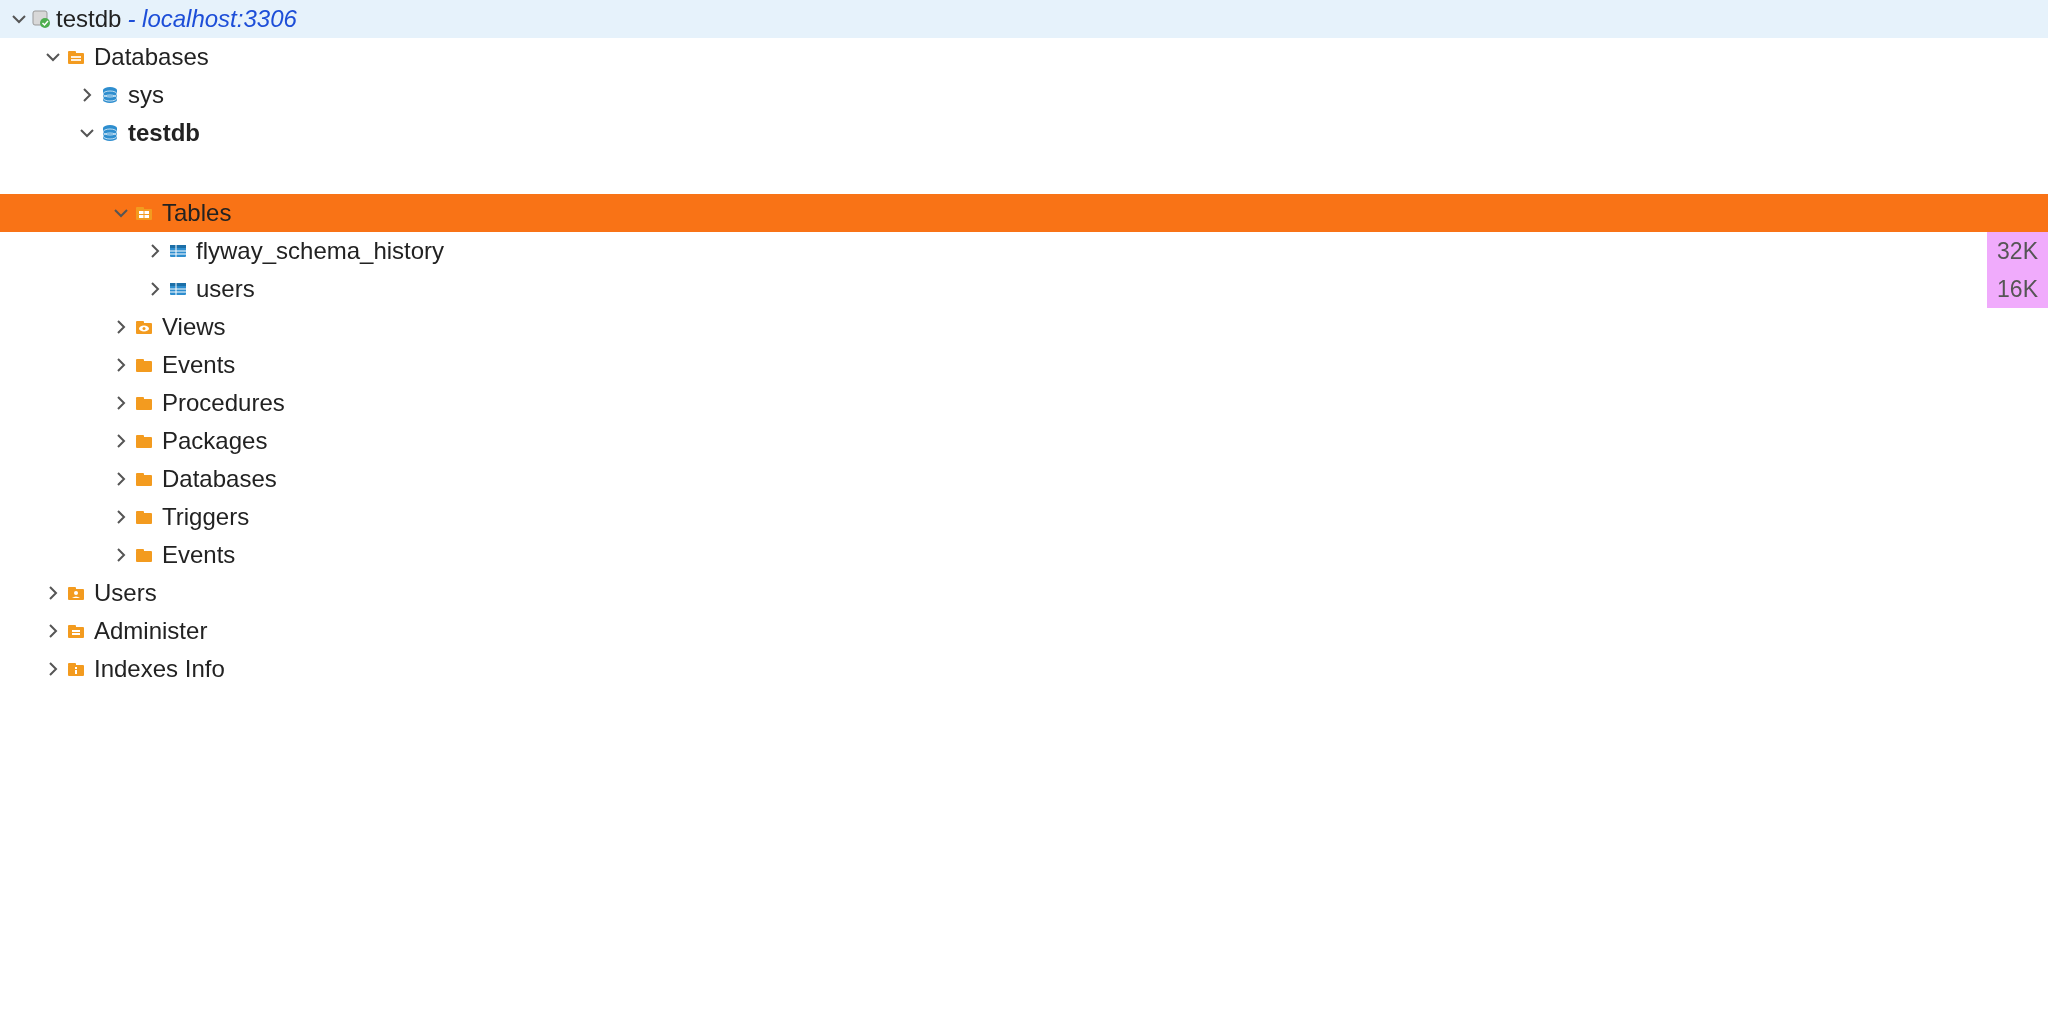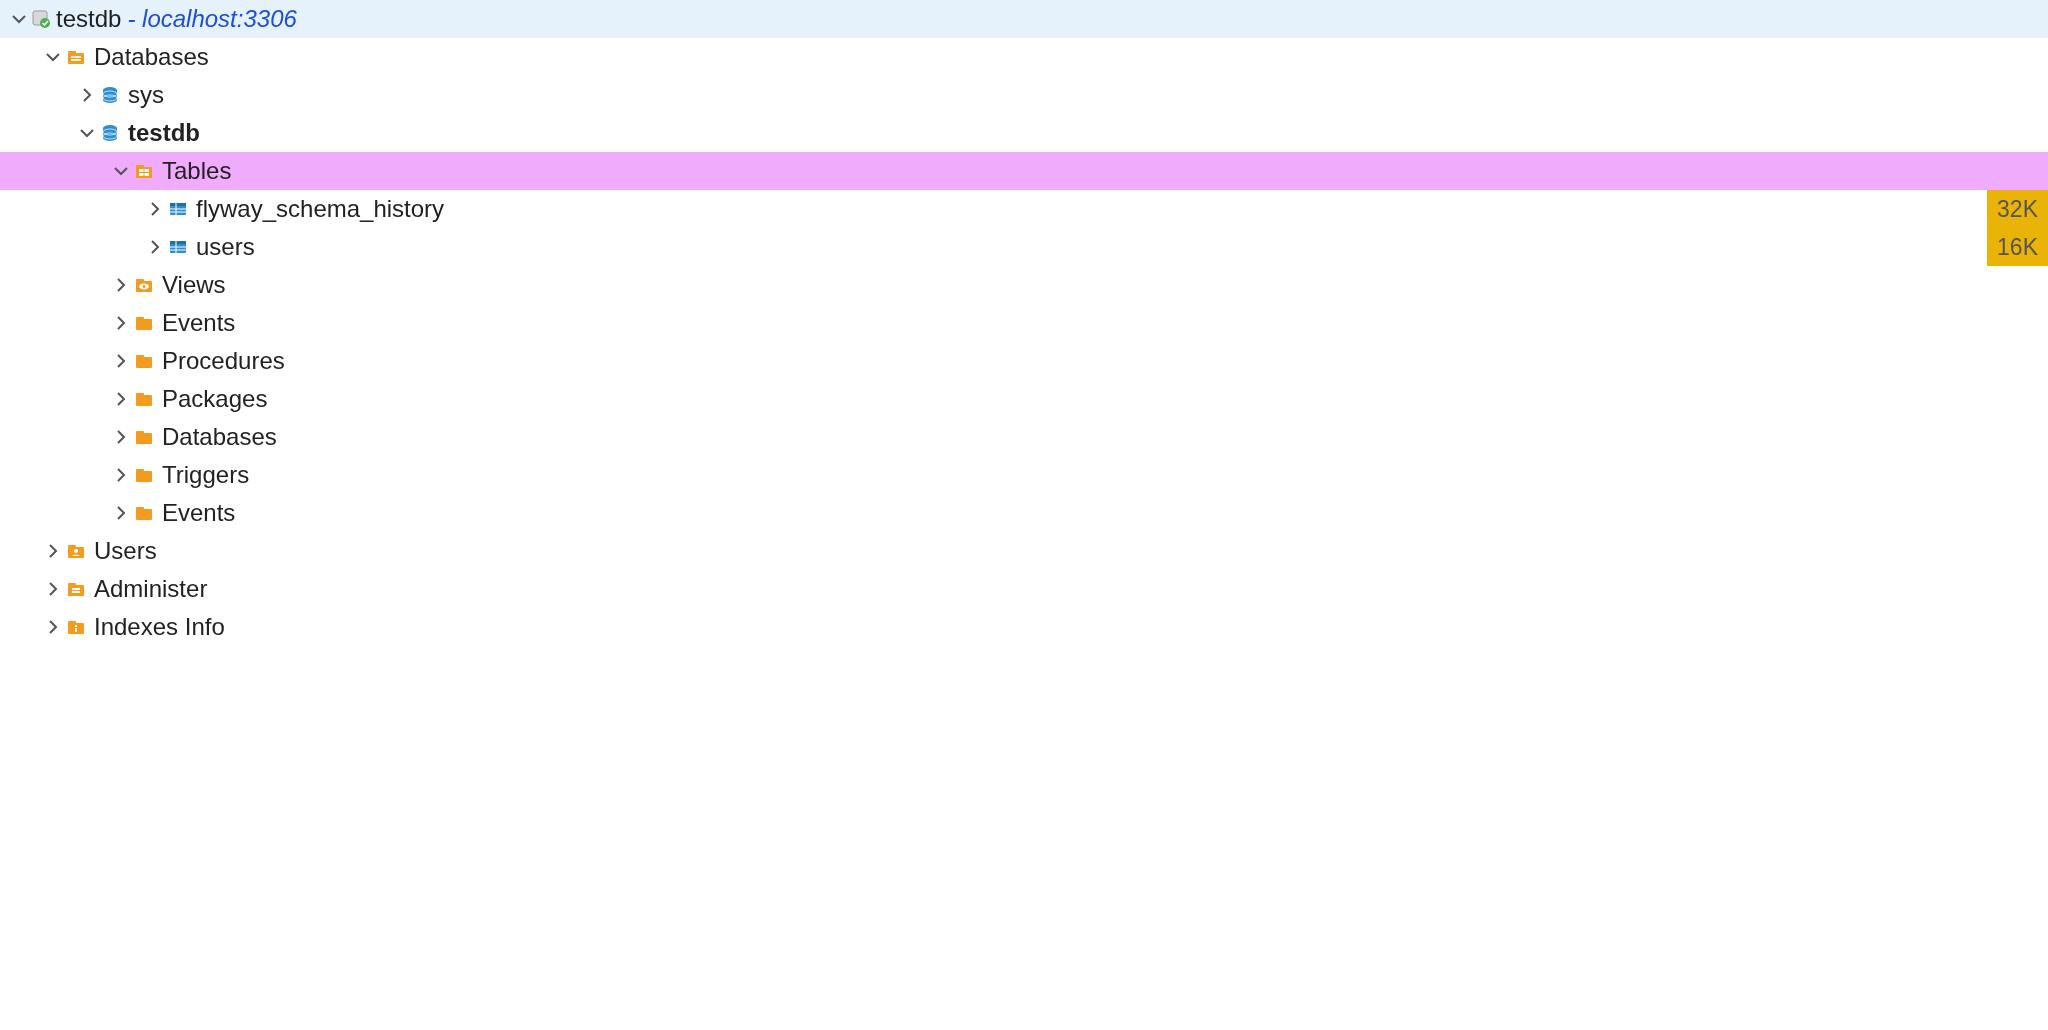--- a/index.html
+++ b/index.html
@@ -15,21 +15,22 @@
     .row {
       display: flex;
       align-items: center;
       height: 38px;
       white-space: nowrap;
     }
     .row.root-row {
       background: #e6f2fb;
     }
     .row.selected {
-      background: #f0abfc;
+      background: #f97316;
+      margin-top: 42px;
     }
     .chev {
       width: 22px;
       height: 22px;
       display: inline-flex;
       align-items: center;
       justify-content: center;
       color: #555;
       cursor: pointer;
       flex-shrink: 0;
@@ -54,21 +55,21 @@
     .icon svg { width: 20px; height: 20px; }
     .label { flex: 0 0 auto; }
     .bold { font-weight: 700; }
     .italic { font-style: italic; color: #1d4ed8; }
     .host { margin-left: 6px; }
     .spacer { flex: 1 1 auto; }
     .size {
       color: #555;
       padding-right: 10px;
       font-size: 23px;
-      background: #eab308;
+      background: #f0abfc;
       min-width: 60px;
       text-align: right;
       height: 100%;
       display: flex;
       align-items: center;
       justify-content: flex-end;
       padding-left: 10px;
     }
     .conn-icon-badge {
       position: relative;

